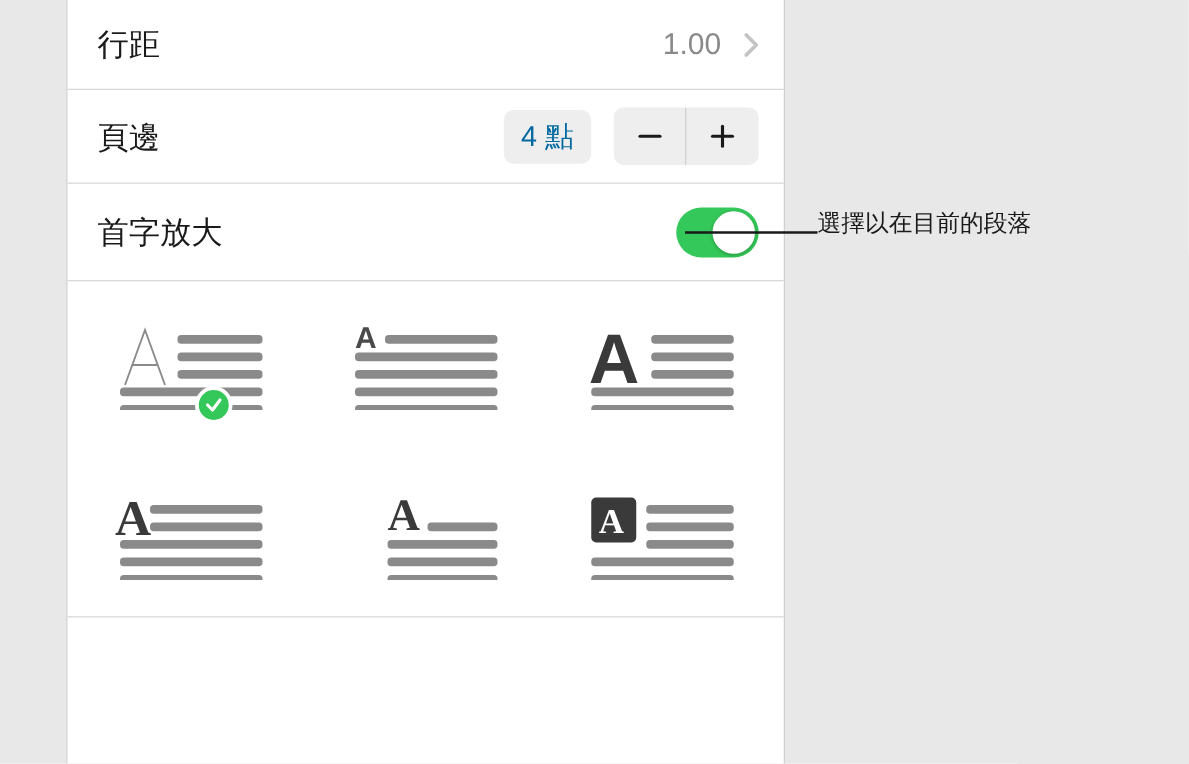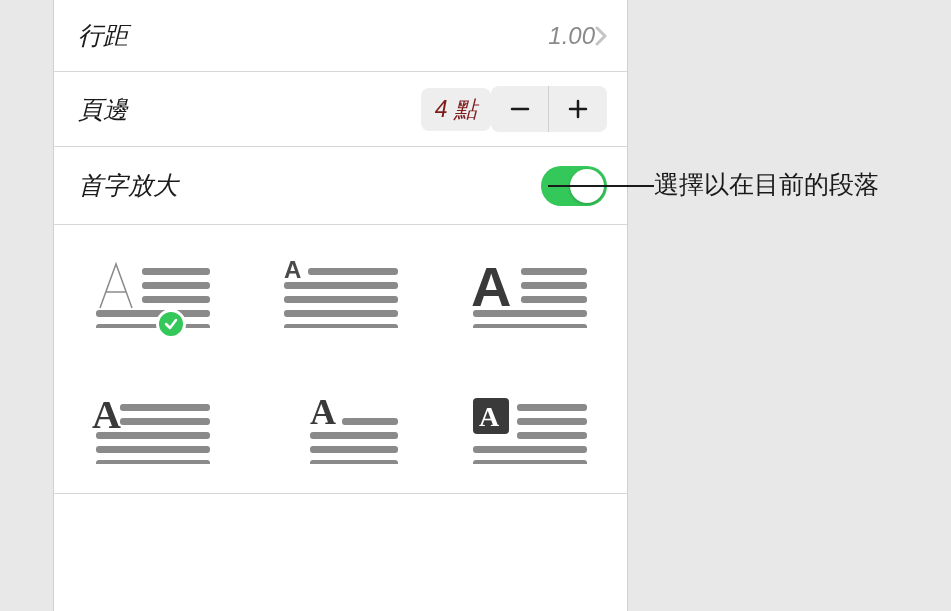--- a/index.html
+++ b/index.html
@@ -20,45 +20,44 @@
       background: #fff;
       border-left: 1px solid #d0d0d0;
       border-right: 1px solid #d0d0d0;
     }
     .row {
       display: flex;
       align-items: center;
       justify-content: space-between;
       padding: 0 20px 0 24px;
       border-bottom: 1px solid #d8d8d8;
-      font-style: italic;
     }
     .row-linespacing { height: 72px; }
     .row-margins { height: 75px; justify-content: space-between; }
     .row-dropcap { height: 78px; }
     .label {
       font-size: 25px;
       color: #1a1a1a;
     }
-    .value-group { display: flex; align-items: center; }
+    .value-group { display: flex; align-items: center; gap: 18px; }
     .value-text {
       font-size: 24px;
       color: #8a8a8a;
     }
     .chevron {
       color: #c4c4c4;
       font-size: 22px;
     }
     .chevron svg { display: block; }
     .stepper-value {
       background: #eeeeee;
       border-radius: 8px;
       padding: 6px 14px;
       font-size: 23px;
-      color: #7f1d1d;
+      color: #0369a1;
     }
     .stepper-btns {
       display: flex;
       background: #eeeeee;
       border-radius: 8px;
       overflow: hidden;
     }
     .stepper-btn {
       width: 58px;
       height: 46px;
@@ -118,21 +117,21 @@
       align-items: center;
       justify-content: center;
     }
     .checkmark svg { display:block; }
     .row-options { height: 77px; border-bottom: none; }
     .callout {
       position: absolute;
       left: 654px;
       top: 166px;
       width: 280px;
-      font-size: 25px;
+      font-size: 19px;
       color: #1a1a1a;
       line-height: 1.45;
     }
     .callout-line {
       position: absolute;
       left: 548px;
       top: 185px;
       width: 106px;
       height: 2px;
       background: #1a1a1a;

